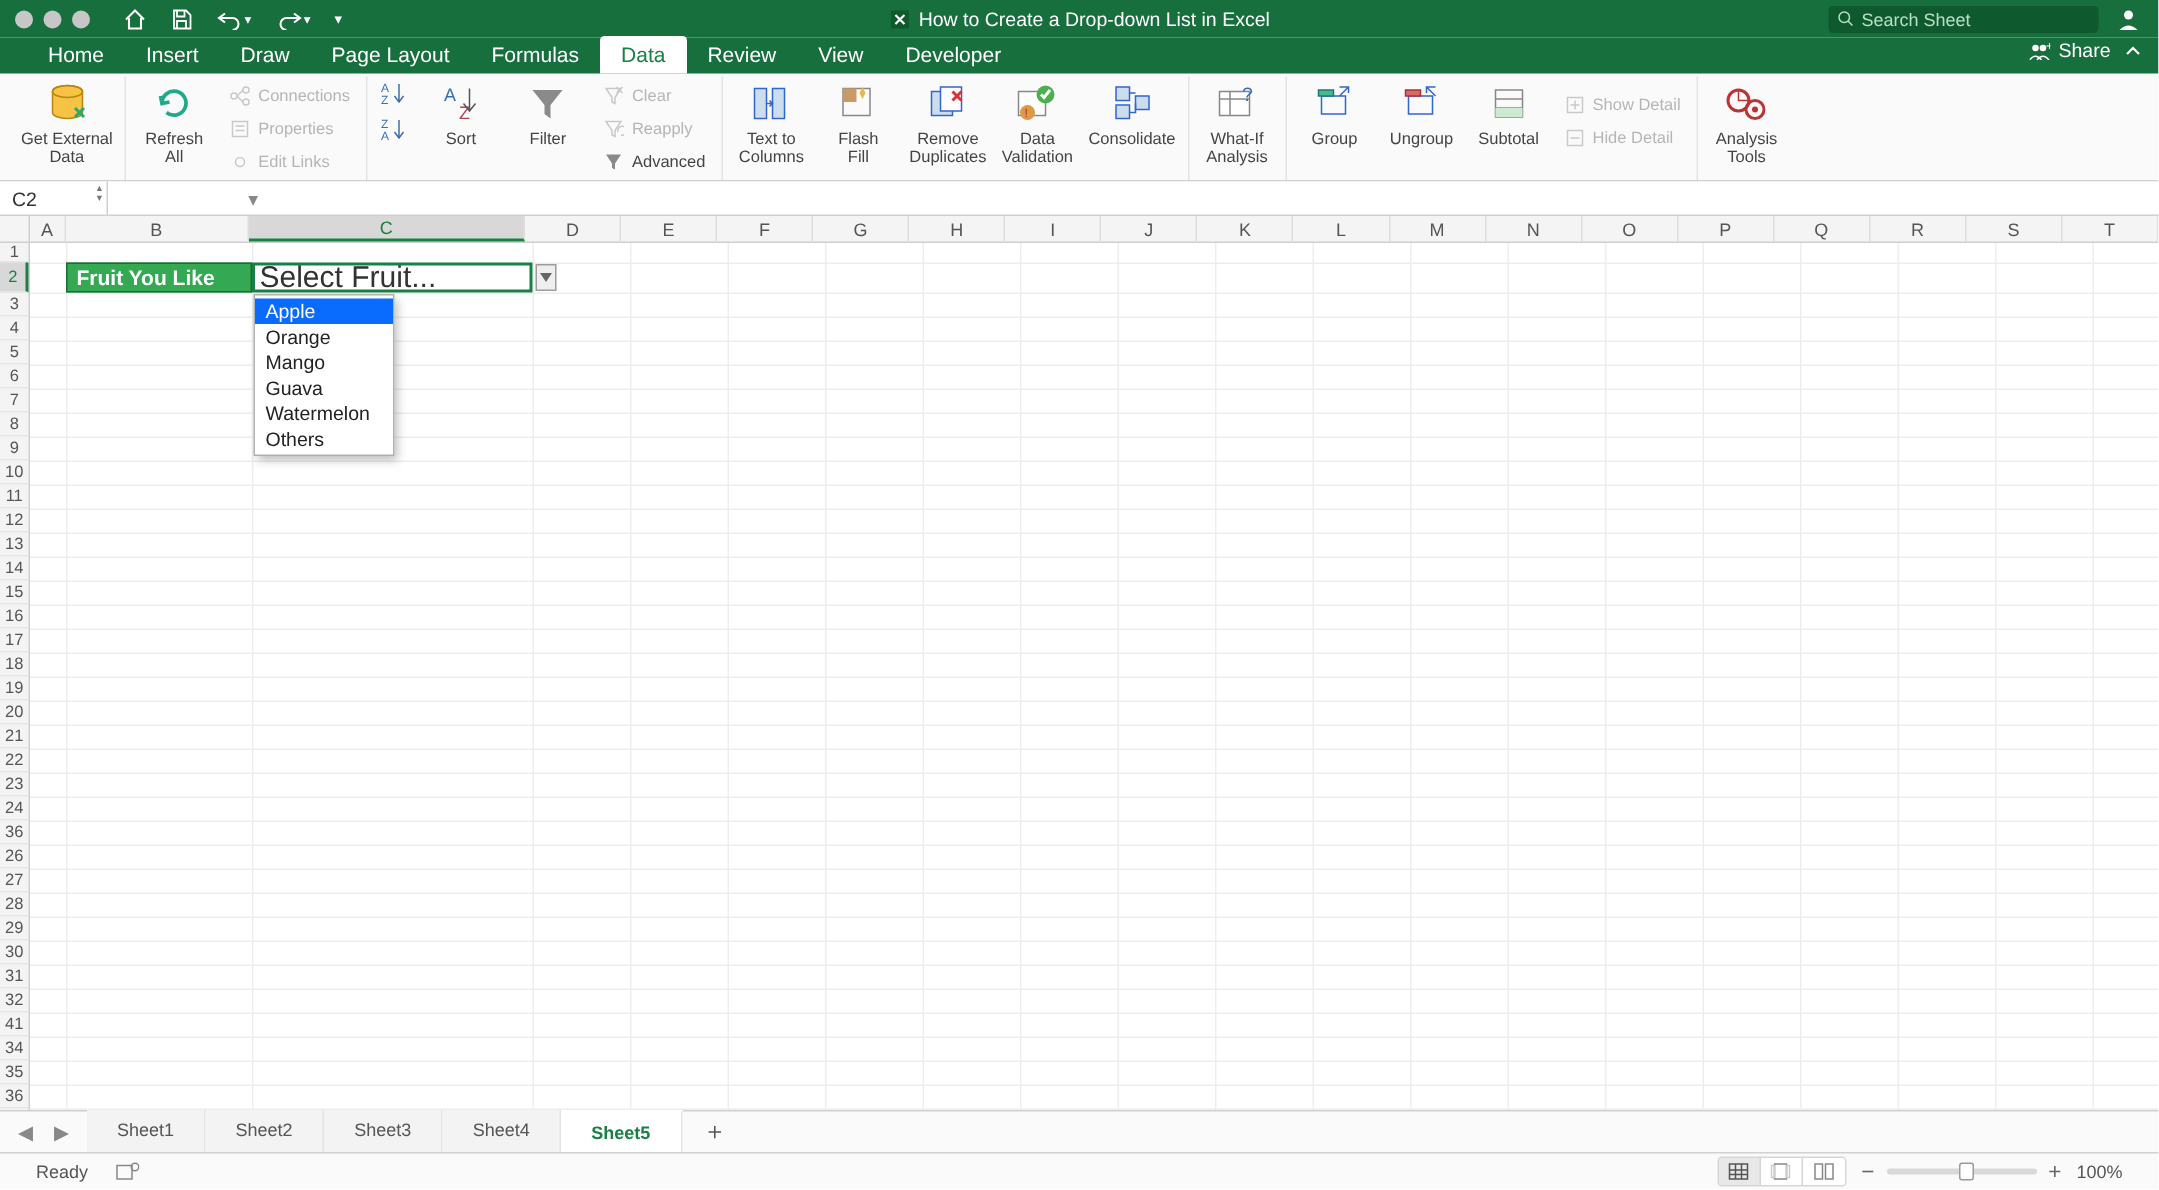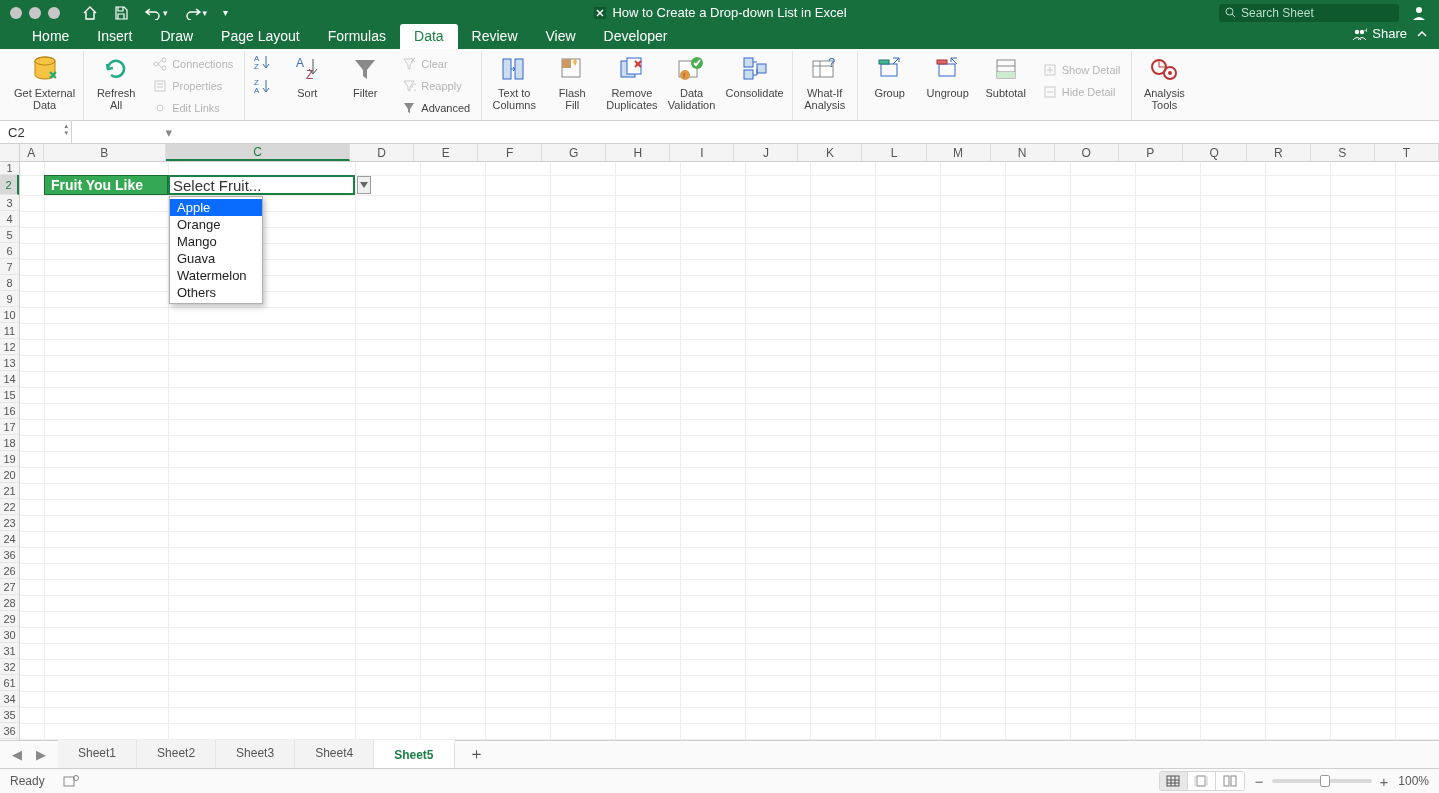--- a/index.html
+++ b/index.html
@@ -54,33 +54,33 @@
   .row-h.first{height:13px;line-height:13px;}
   .row-h.tall{height:20px;line-height:20px;}
   .row-h.sel{background:#d8d8d8;color:#1a7f44;border-right:2px solid #1a7f44;}
   .cells{position:absolute;left:20px;top:18px;right:0;bottom:0;}
   .gridlines{position:absolute;inset:0;}
   .colline{position:absolute;top:0;bottom:0;border-right:1px solid #ededed;}
   .rowline{position:absolute;left:0;right:0;border-bottom:1px solid #ededed;}
   
   .cell-b2{position:absolute;left:24px;top:13px;width:124px;height:20px;background:#34a853;color:#fff;font-weight:bold;font-size:14px;border:1px solid #1c6b33;display:flex;align-items:center;padding-left:6px;}
   
-  .cell-c2{position:absolute;left:148px;top:13px;width:187px;height:20px;border:2px solid #1a7f44;font-size:15px;color:#333;padding-left:3px;display:flex;align-items:flex-start;background:#fff;}
+  .cell-c2{position:absolute;left:148px;top:13px;width:187px;height:20px;border:2px solid #1a7f44;font-size:20px;color:#333;padding-left:3px;display:flex;align-items:center;background:#fff;}
   .dd-btn{position:absolute;left:337px;top:14px;width:14px;height:18px;border:1px solid #9d9d9d;background:#efefef;display:flex;align-items:center;justify-content:center;}
   .dd-list{position:absolute;left:149px;top:34px;width:94px;background:#fff;border:1px solid #b0b0b0;box-shadow:2px 3px 6px rgba(0,0,0,.25);padding:2px 0;}
   .dd-item{font-size:13px;padding:1px 7px;color:#222;}
   .dd-item.sel{background:#0a6cff;color:#fff;}
   
   .sheet-strip{position:absolute;left:0;right:0;bottom:25px;height:28px;border-top:1px solid #d0d0d0;background:#fafafa;display:flex;align-items:center;}
   .nav-arrows{display:flex;gap:14px;padding:0 12px;color:#888;}
   .sheet-tab{padding:6px 20px;font-size:12px;color:#555;border-right:1px solid #e3e3e3;background:#f3f3f3;}
   .sheet-tab.active{background:#fff;color:#1a7f44;border-top:2px solid #fff;border-bottom:2px solid #1a7f44;font-weight:bold;}
   .add-sheet{padding:0 14px;font-size:16px;color:#555;}
   
-  .statusbar{position:absolute;left:0;right:0;bottom:0;height:25px;background:#fafafa;border-top:1px solid #d0d0d0;display:flex;align-items:center;font-size:12px;color:#555;padding:0 10px;}
+  .statusbar{position:absolute;left:0;right:0;bottom:0;height:25px;background:#fafafa;border-top:1px solid #d0d0d0;display:flex;align-items:center;font-size:12px;color:#555;padding:0 24px;}
   .statusbar .left{display:flex;align-items:center;gap:18px;}
   .statusbar .right{margin-left:auto;display:flex;align-items:center;gap:10px;}
   .view-btns{display:flex;border:1px solid #d6d6d6;border-radius:3px;overflow:hidden;}
   .vbtn{width:28px;height:18px;display:flex;align-items:center;justify-content:center;border-right:1px solid #d6d6d6;background:#fff;}
   .vbtn:last-child{border-right:none;}
   .vbtn.active{background:#e8e8e8;}
   .zoom-slider{display:flex;align-items:center;gap:8px;}
   .slider-track{width:100px;height:4px;background:#d8d8d8;border-radius:2px;position:relative;}
   .slider-thumb{position:absolute;left:48px;top:-4px;width:10px;height:12px;background:#fff;border:1px solid #9a9a9a;border-radius:2px;}
   svg{display:block;}
@@ -514,21 +514,21 @@
       <div class="row-h">23</div>
       <div class="row-h">24</div>
       <div class="row-h">36</div>
       <div class="row-h">26</div>
       <div class="row-h">27</div>
       <div class="row-h">28</div>
       <div class="row-h">29</div>
       <div class="row-h">30</div>
       <div class="row-h">31</div>
       <div class="row-h">32</div>
-      <div class="row-h">61</div>
+      <div class="row-h">41</div>
       <div class="row-h">34</div>
       <div class="row-h">35</div>
       <div class="row-h">36</div>
     </div>
   <div class="cells">
     <div class="gridlines" id="gridlines">
         <div class="colline" style="left: 24px;"></div>
         <div class="colline" style="left: 148px;"></div>
         <div class="colline" style="left: 335px;"></div>
         <div class="colline" style="left: 400px;"></div>

